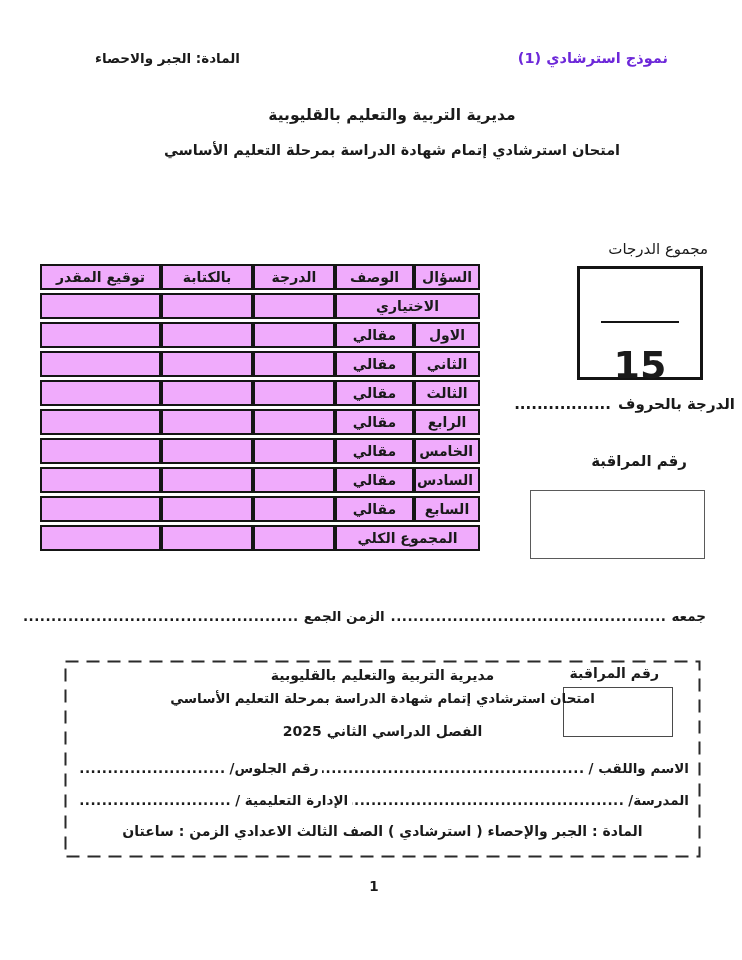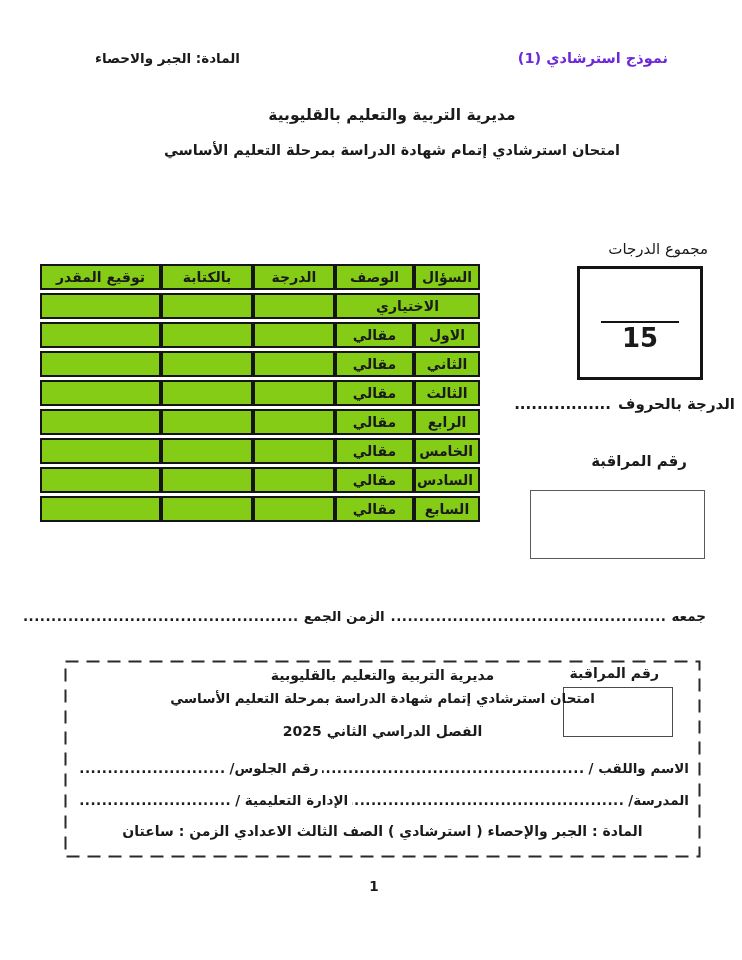--- a/index.html
+++ b/index.html
@@ -26,21 +26,21 @@
   .hl2 { top:142px; font-size:14.5px; }
   .hl3 { top:178px; font-size:14.5px; }
 
   
   .score-label { position:absolute; top:240px; right:34px; font-weight:normal; font-size:15px; }
   .score-box {
     position:absolute; top:266px; right:39px; width:126px; height:114px;
     border:3px solid #141414; text-align:center;
   }
   .score-blank-line { width:78px; border-top:2.5px solid #141414; margin:52px auto 0 auto; }
-  .score-value { font-size:26px; font-weight:bold; line-height:1.2; }
+  .score-value { font-size:38px; font-weight:bold; line-height:1.2;margin-top:20px; }
 
   
   .grade-letters {
     position:absolute; top:395px; right:7px; display:flex; gap:7px;
     font-weight:bold; font-size:15px; align-items:baseline; white-space:nowrap;
   }
 
   
   .monitor-label { position:absolute; top:452px; right:55px; font-weight:bold; font-size:15px; }
   .monitor-box {
@@ -50,21 +50,21 @@
 
   
   .marks-table {
     position:absolute; top:261px; right:262px; left:43px;
     border-collapse:separate; border-spacing:0 3px; table-layout:fixed;
     width:440px; direction:rtl;
   }
   .marks-table th, .marks-table td {
     border:2px solid #151515; height:26px; padding:1px 5px;
     font-weight:bold; font-size:14px; text-align:center; vertical-align:middle;
-    background:#84cc16; overflow:hidden; white-space:nowrap;
+    background:#f0abfc; overflow:hidden; white-space:nowrap;
   }
 
   
   .sum-line {
     position:absolute; top:608px; right:36px; left:22px;
     display:flex; gap:5px; align-items:baseline;
     font-weight:bold; font-size:13.5px; white-space:nowrap; overflow:hidden;
   }
   .leader { overflow:hidden; flex:1 1 0; letter-spacing:0.5px; }
 
@@ -181,20 +181,26 @@
           <td></td>
           <td></td>
     </tr>
     <tr>
       <td>السابع</td>
       <td>مقالي</td>
       <td></td>
           <td></td>
           <td></td>
     </tr>
+    <tr>
+      <td colspan="2">المجموع الكلي</td>
+      <td></td>
+      <td></td>
+      <td></td>
+    </tr>
   </tbody>
     </table>
 
   <div class="sum-line">
     <span>جمعه</span>
     <span class="leader">................................................................................</span>
     <span>الزمن الجمع</span>
     <span class="leader">................................................................................</span>
   </div>
 

